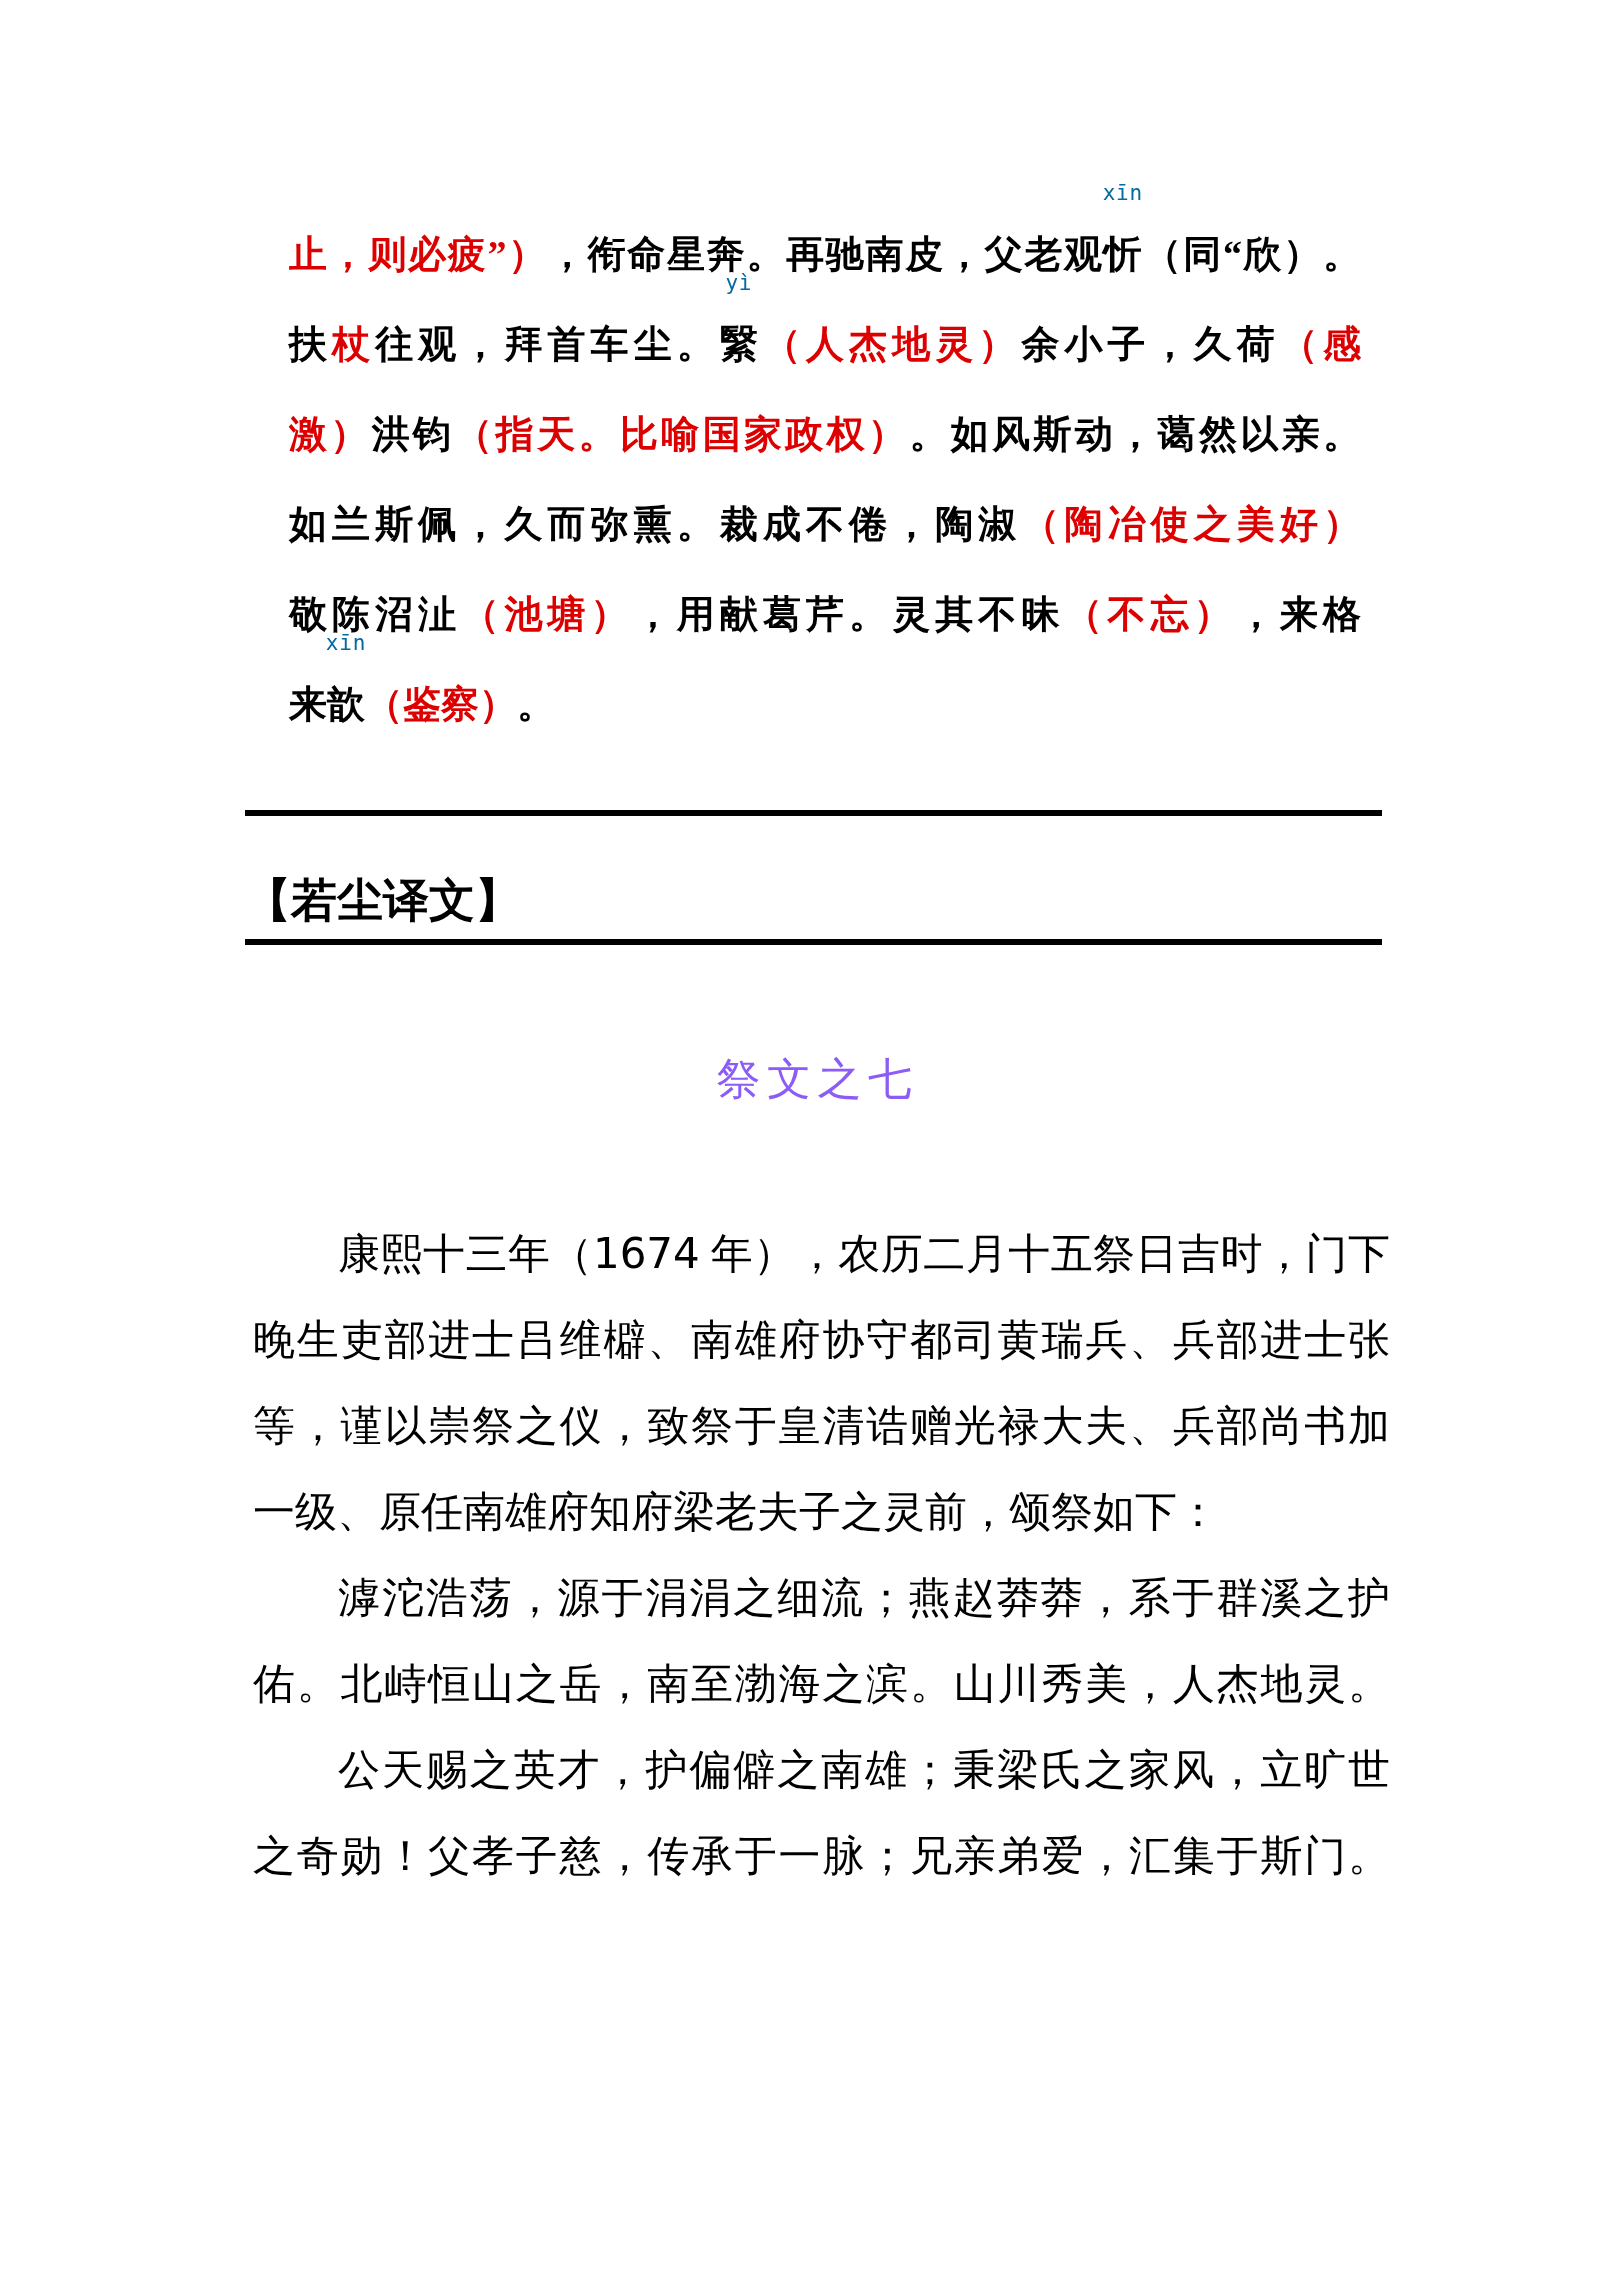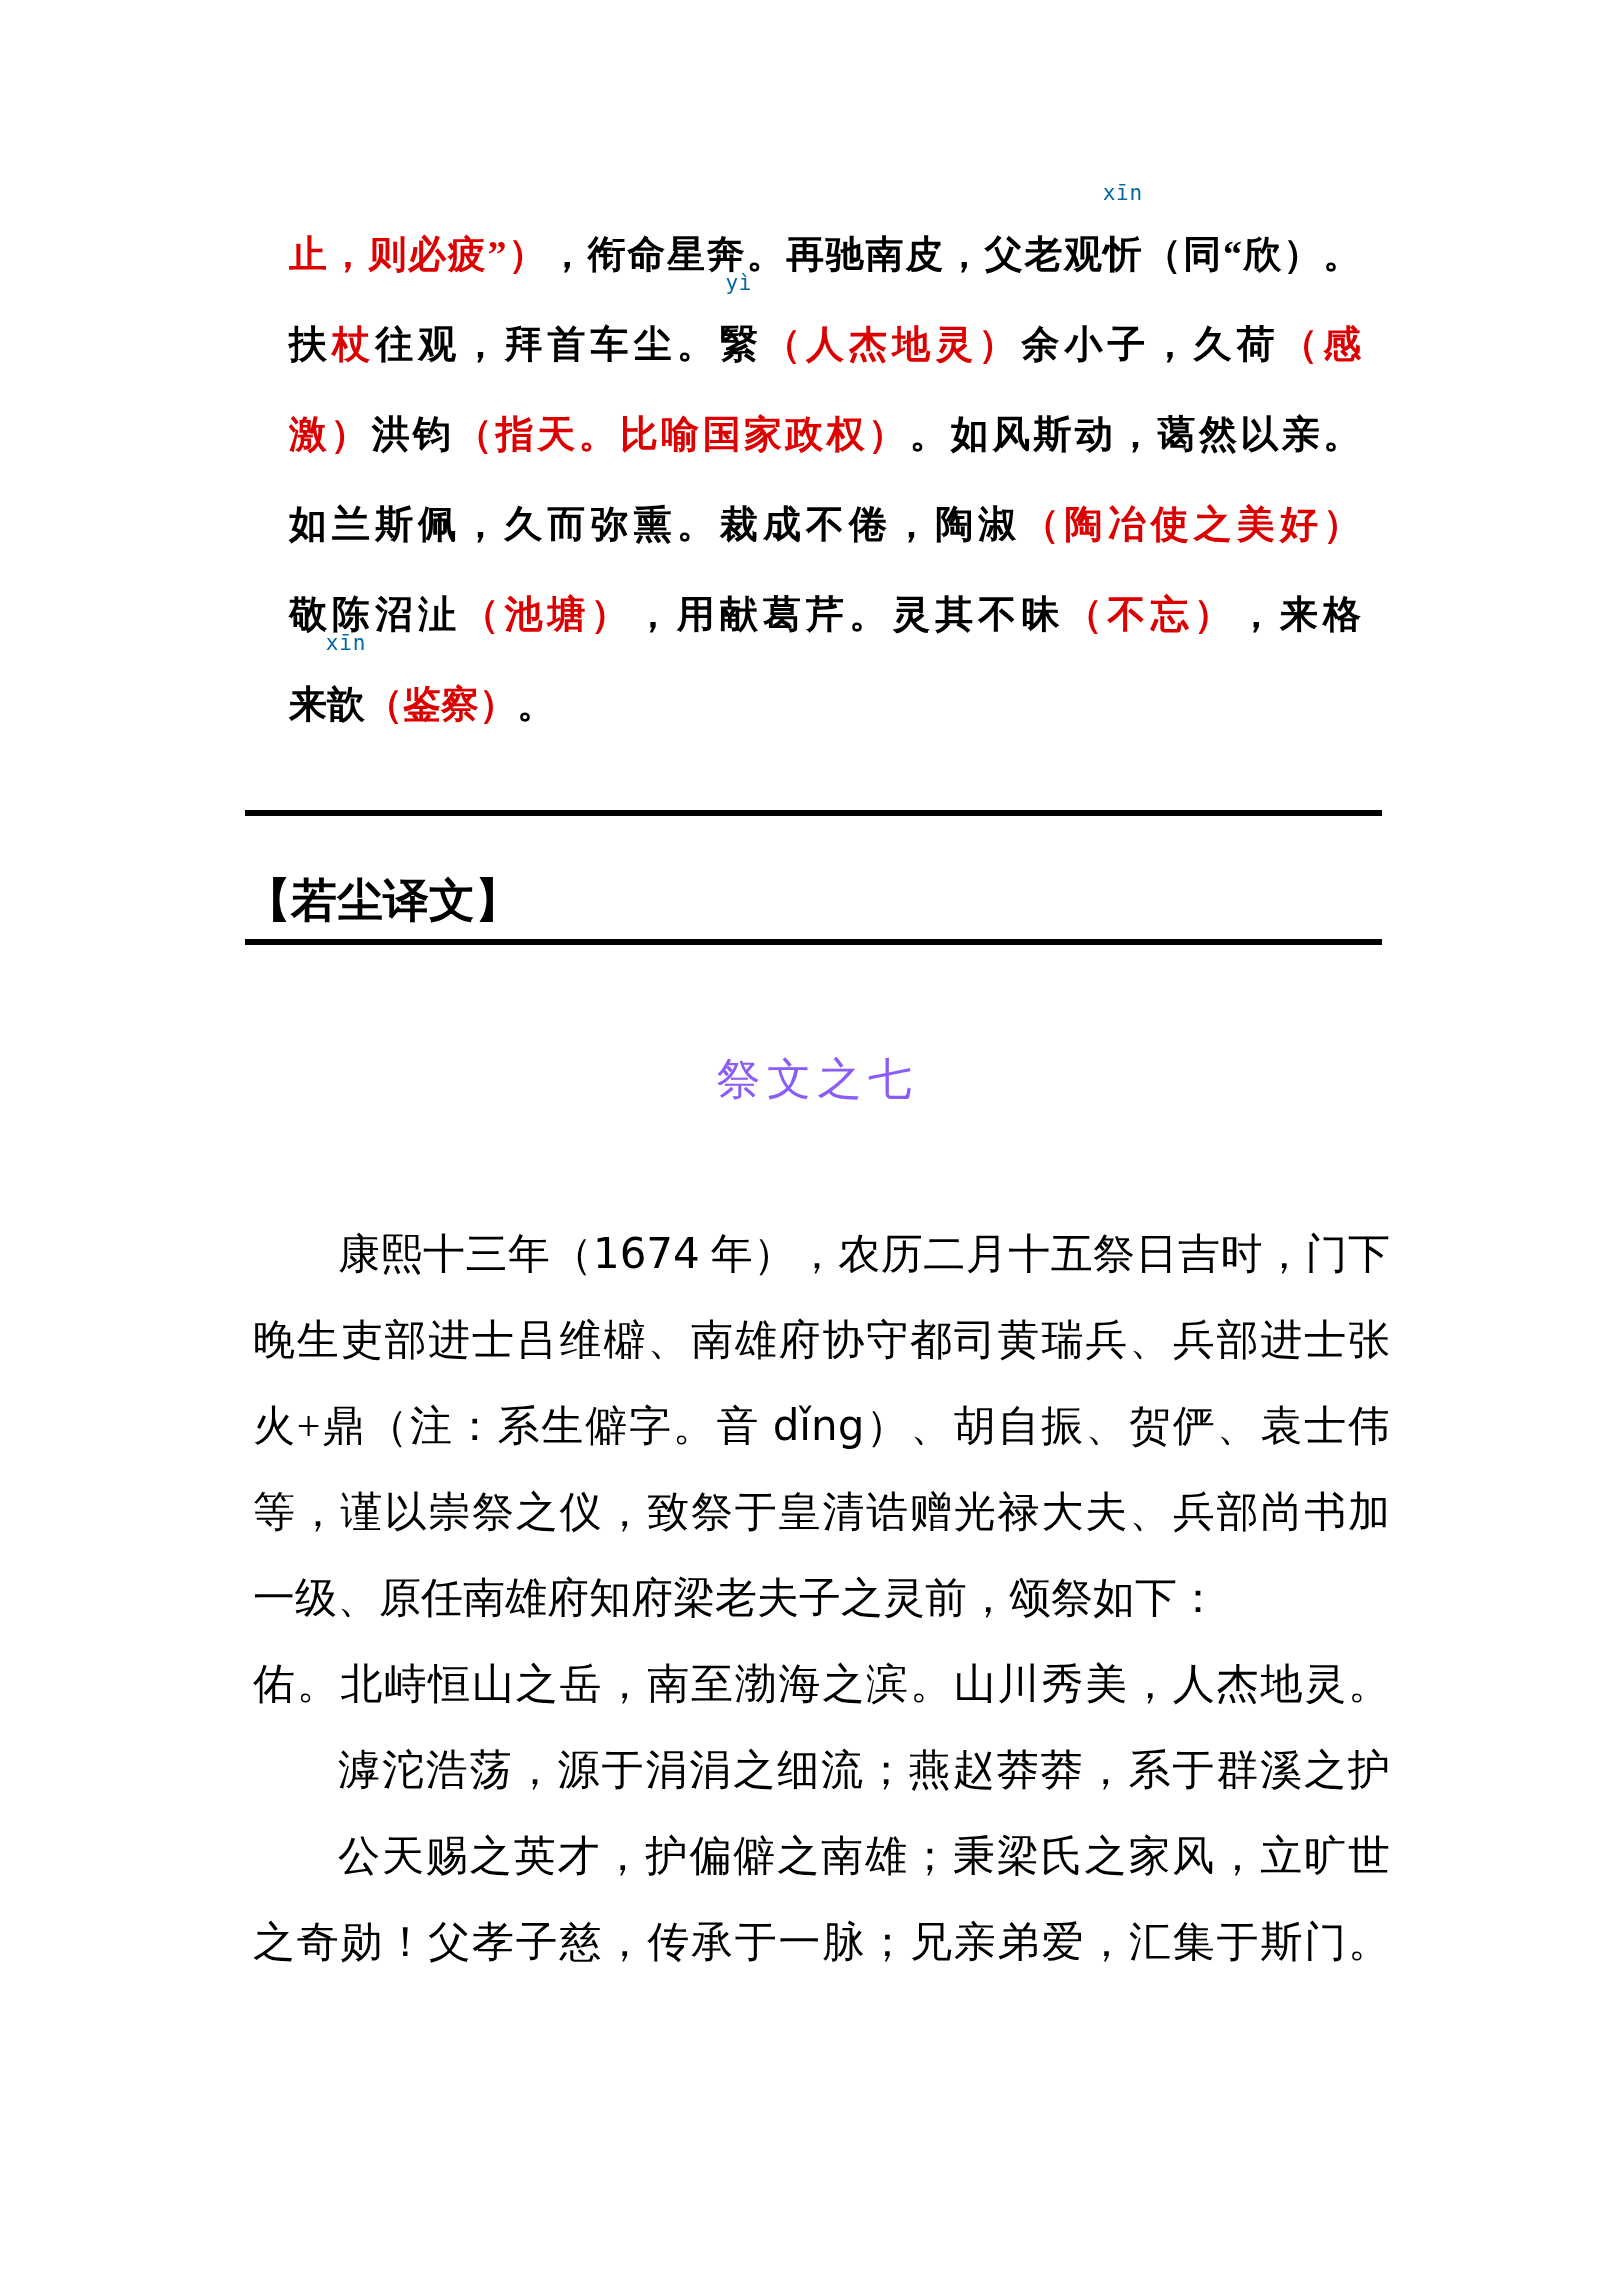--- a/index.html
+++ b/index.html
@@ -129,27 +129,26 @@
   </div>
 
   <div class="rule rule-bottom"></div>
 
   <div class="translation-title">祭文之七</div>
 
   <div class="translation-block">
       <div class="paragraph">
         <div class="t-line fill indent"><span class="seg black">康熙十三年（</span><span class="seg black hand">1674</span><span class="seg black"> 年），农历二月十五祭日吉时，门下</span></div>
         <div class="t-line fill"><span class="seg black">晚生吏部进士吕维檘、南雄府协守都司黄瑞兵、兵部进士张</span></div>
-        <div class="t-line fill"><span class="seg black">火+鼎（注：系生僻字。音 </span><span class="seg black hand">dǐng</span><span class="seg black">）、胡自振、贺俨、袁士伟</span></div>
         <div class="t-line fill"><span class="seg black">等，谨以崇祭之仪，致祭于皇清诰赠光禄大夫、兵部尚书加</span></div>
         <div class="t-line"><span class="seg black">一级、原任南雄府知府梁老夫子之灵前，颂祭如下：</span></div>
       </div>
       <div class="paragraph">
+        <div class="t-line fill indent"><span class="seg black">滹沱浩荡，源于涓涓之细流；燕赵莽莽，系于群溪之护</span></div>
         <div class="t-line fill"><span class="seg black">佑。北峙恒山之岳，南至渤海之滨。山川秀美，人杰地灵。</span></div>
-        <div class="t-line fill indent"><span class="seg black">滹沱浩荡，源于涓涓之细流；燕赵莽莽，系于群溪之护</span></div>
       </div>
       <div class="paragraph">
         <div class="t-line fill indent"><span class="seg black">公天赐之英才，护偏僻之南雄；秉梁氏之家风，立旷世</span></div>
         <div class="t-line fill"><span class="seg black">之奇勋！父孝子慈，传承于一脉；兄亲弟爱，汇集于斯门。</span></div>
       </div>
     </div>
 
 </div>
 
 

